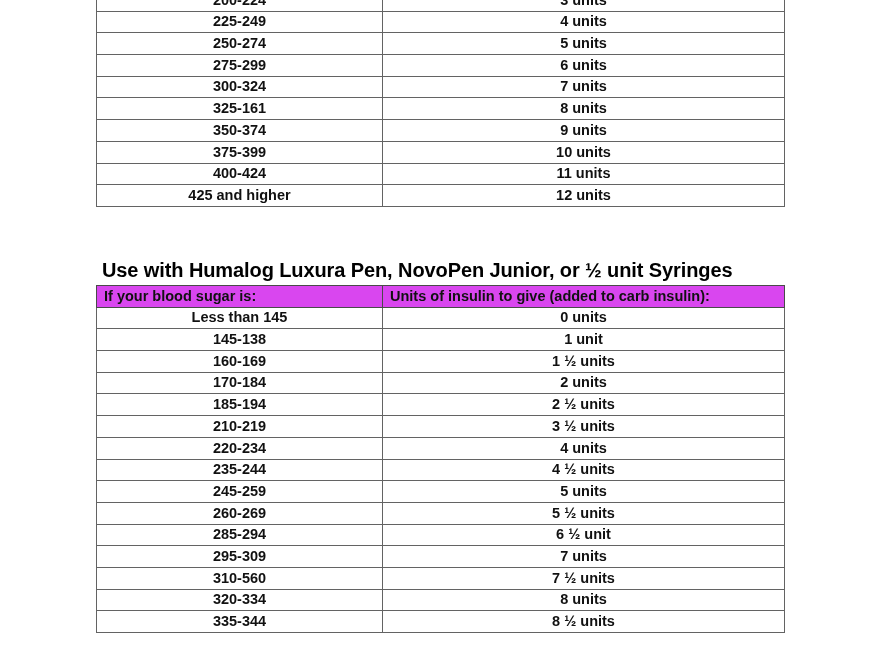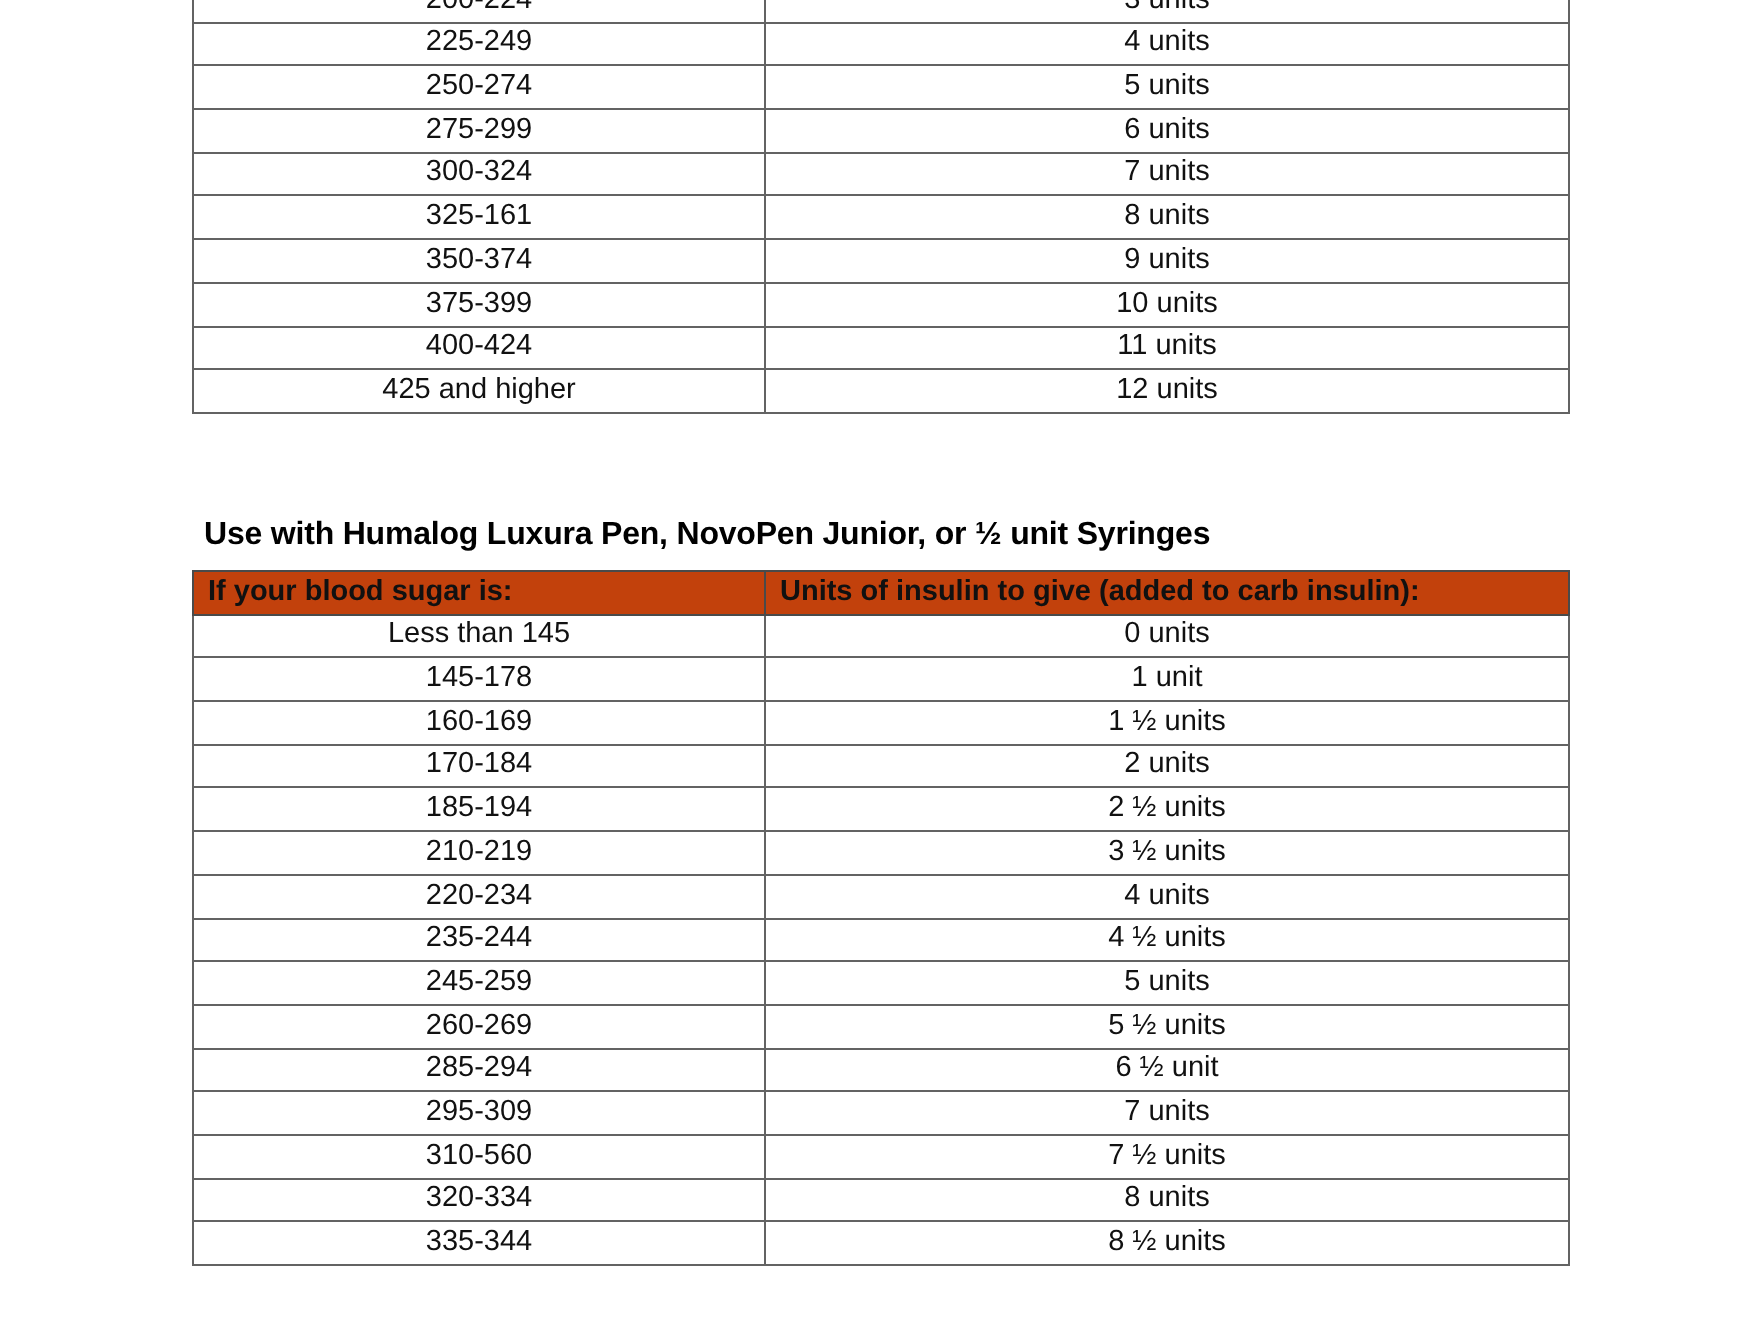--- a/index.html
+++ b/index.html
@@ -39,46 +39,46 @@
 
   table.dose-table td,
   table.dose-table th {
     border: 1px solid #636363;
     height: 21.7px;
     padding: 0 4px;
     text-align: center;
     vertical-align: middle;
     font-size: 14.5px;
     line-height: 1.05;
-    font-weight: normal;
+    font-weight: bold;
     color: #111111;
     box-sizing: border-box;
     white-space: nowrap;
   }
 
   table.dose-table thead th {
-    background: #c2410c;
+    background: #d946ef;
     font-weight: bold;
     text-align: left;
     font-size: 14.5px;
     padding-left: 7px;
     border-color: #4a4a4a;
     margin-left: 29px;
   }
 
   
   #table-top-wrap {
     top: -11px;
   }
 
   .section-heading {
     position: absolute;
     left: 102px;
     top: 259px;
-    font-size: 16px;
+    font-size: 20px;
     font-weight: bold;
     letter-spacing: -0.1px;
     color: #000000;
     white-space: nowrap;
   }
 
   #table-bottom-wrap {
     top: 285px;
   }
 </style>
@@ -151,21 +151,21 @@
           <th>If your blood sugar is:</th>
           <th>Units of insulin to give (added to carb insulin):</th>
         </tr>
       </thead>
       <tbody id="table-bottom-body">
           <tr>
             <td>Less than 145</td>
             <td>0 units</td>
           </tr>
           <tr>
-            <td>145-178</td>
+            <td>145-138</td>
             <td>1 unit</td>
           </tr>
           <tr>
             <td>160-169</td>
             <td>1 ½ units</td>
           </tr>
           <tr>
             <td>170-184</td>
             <td>2 units</td>
           </tr>

